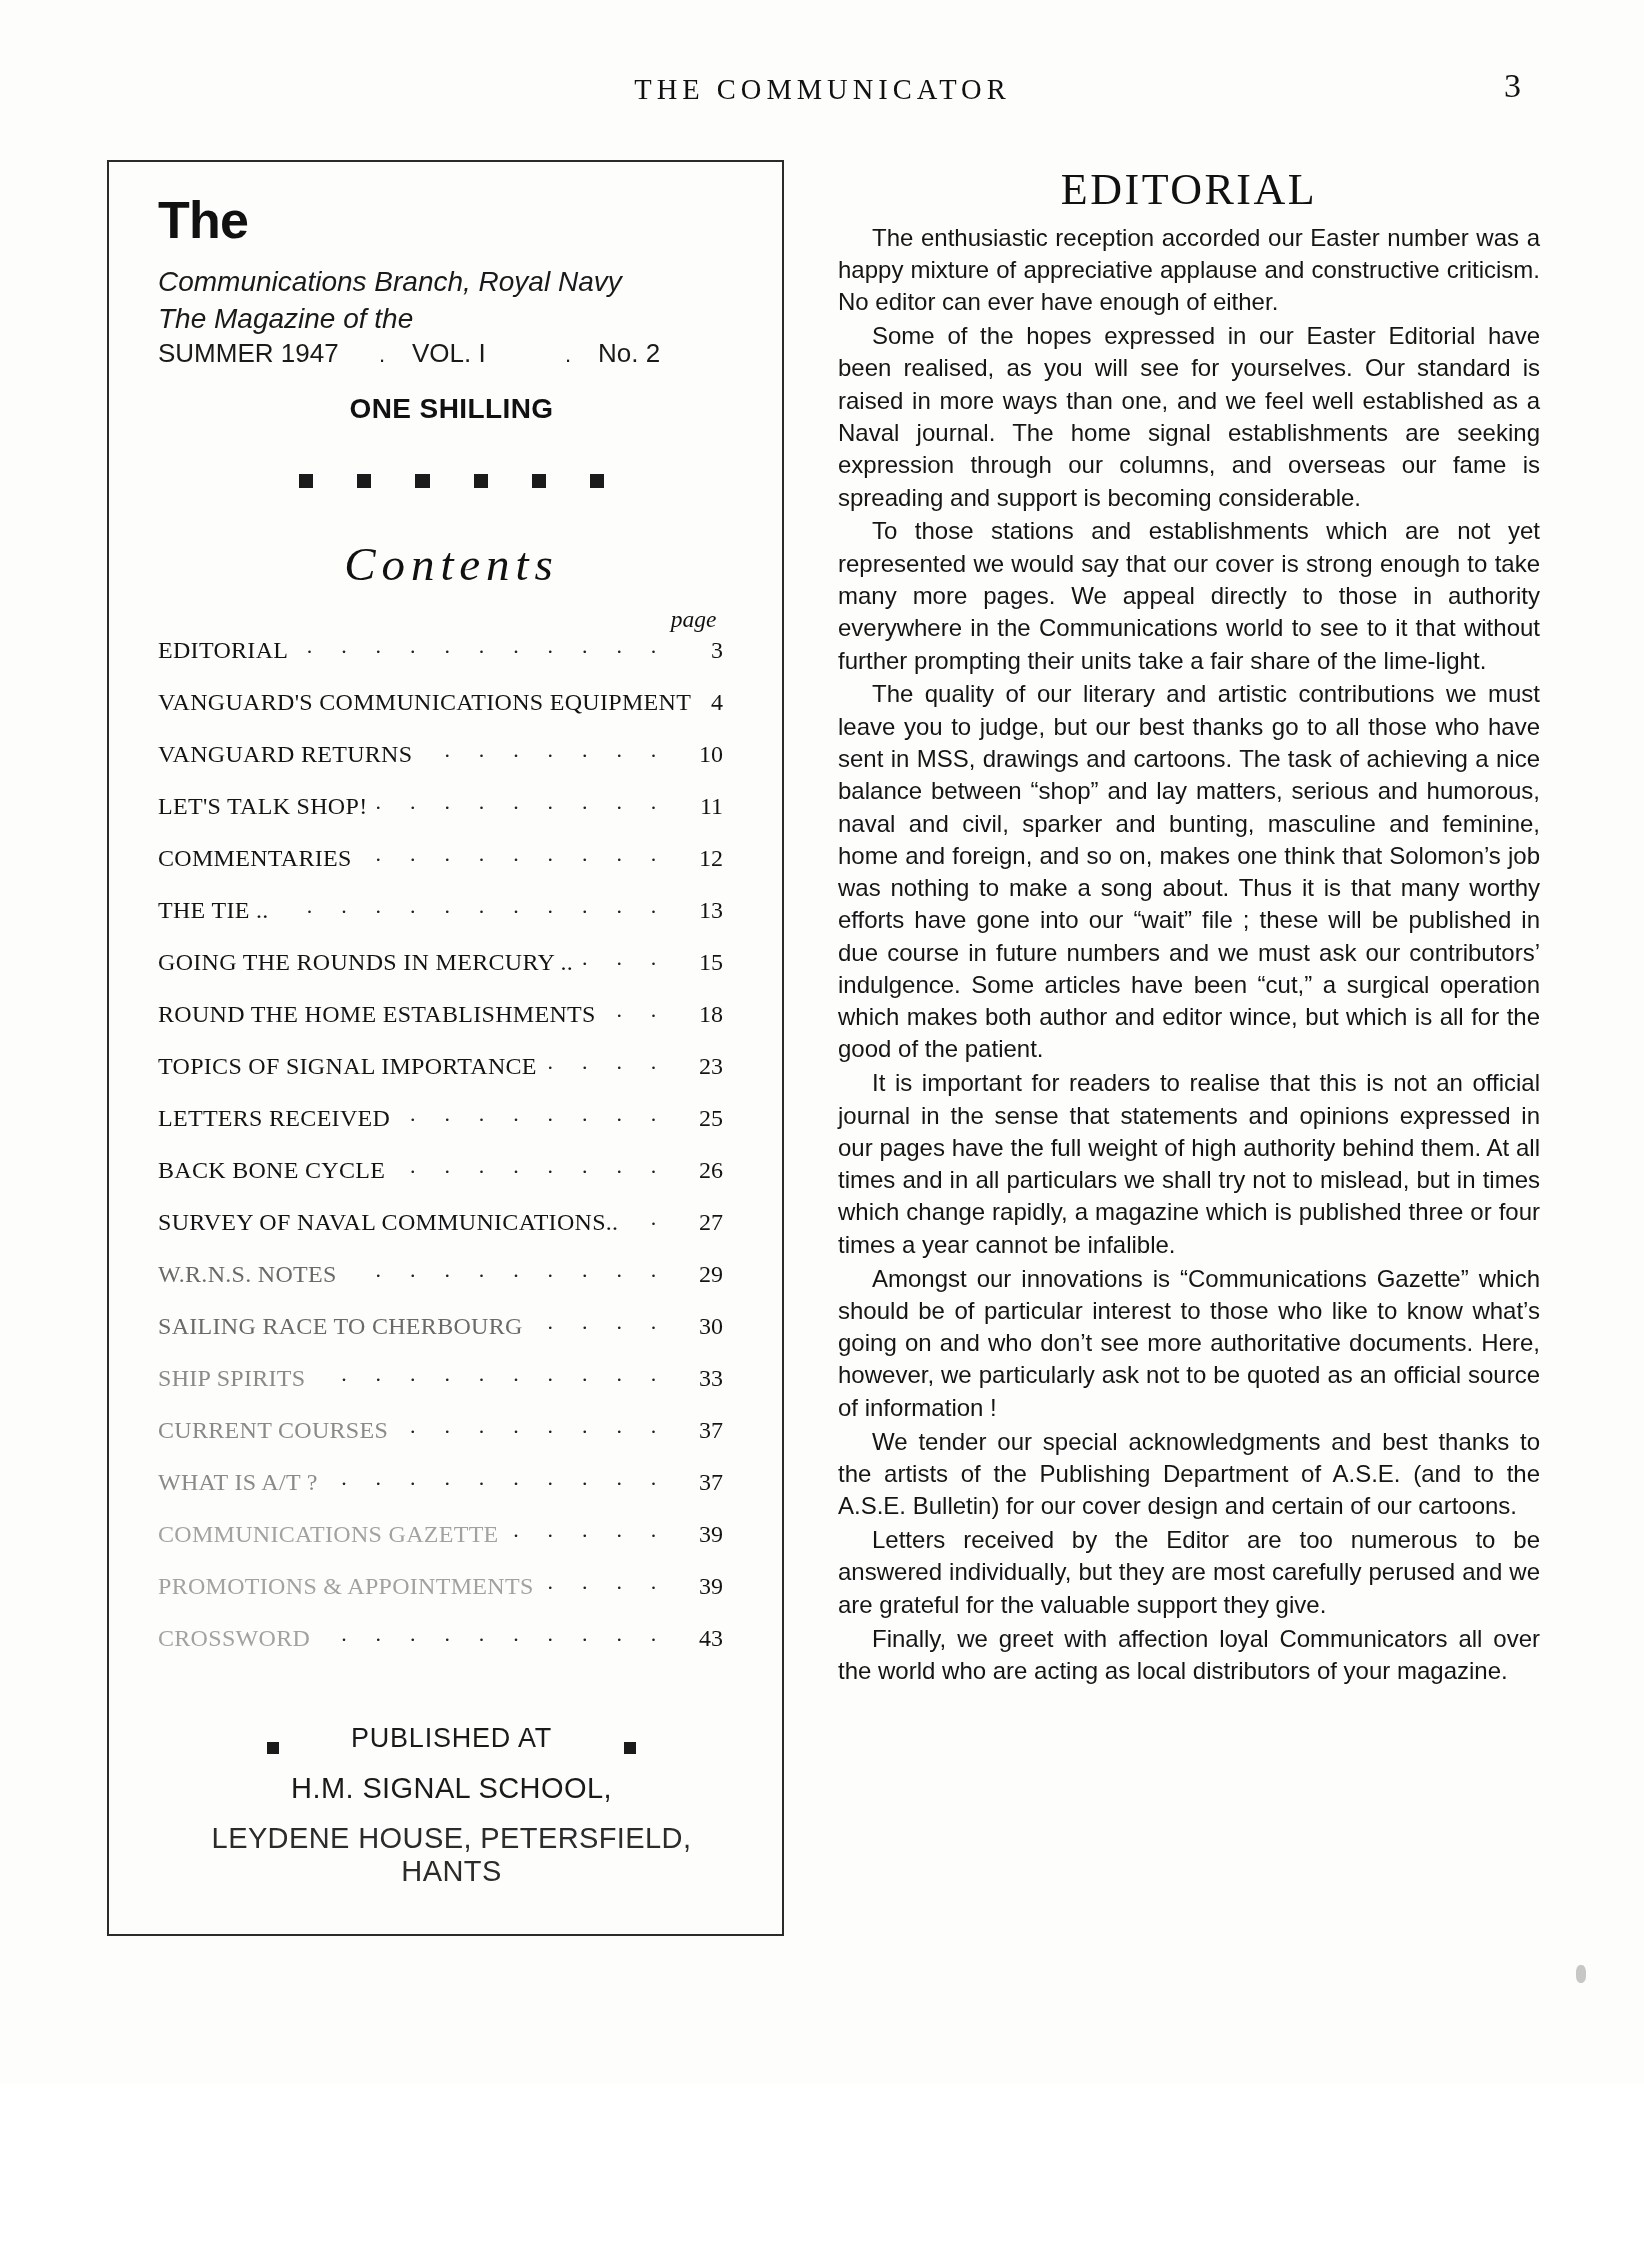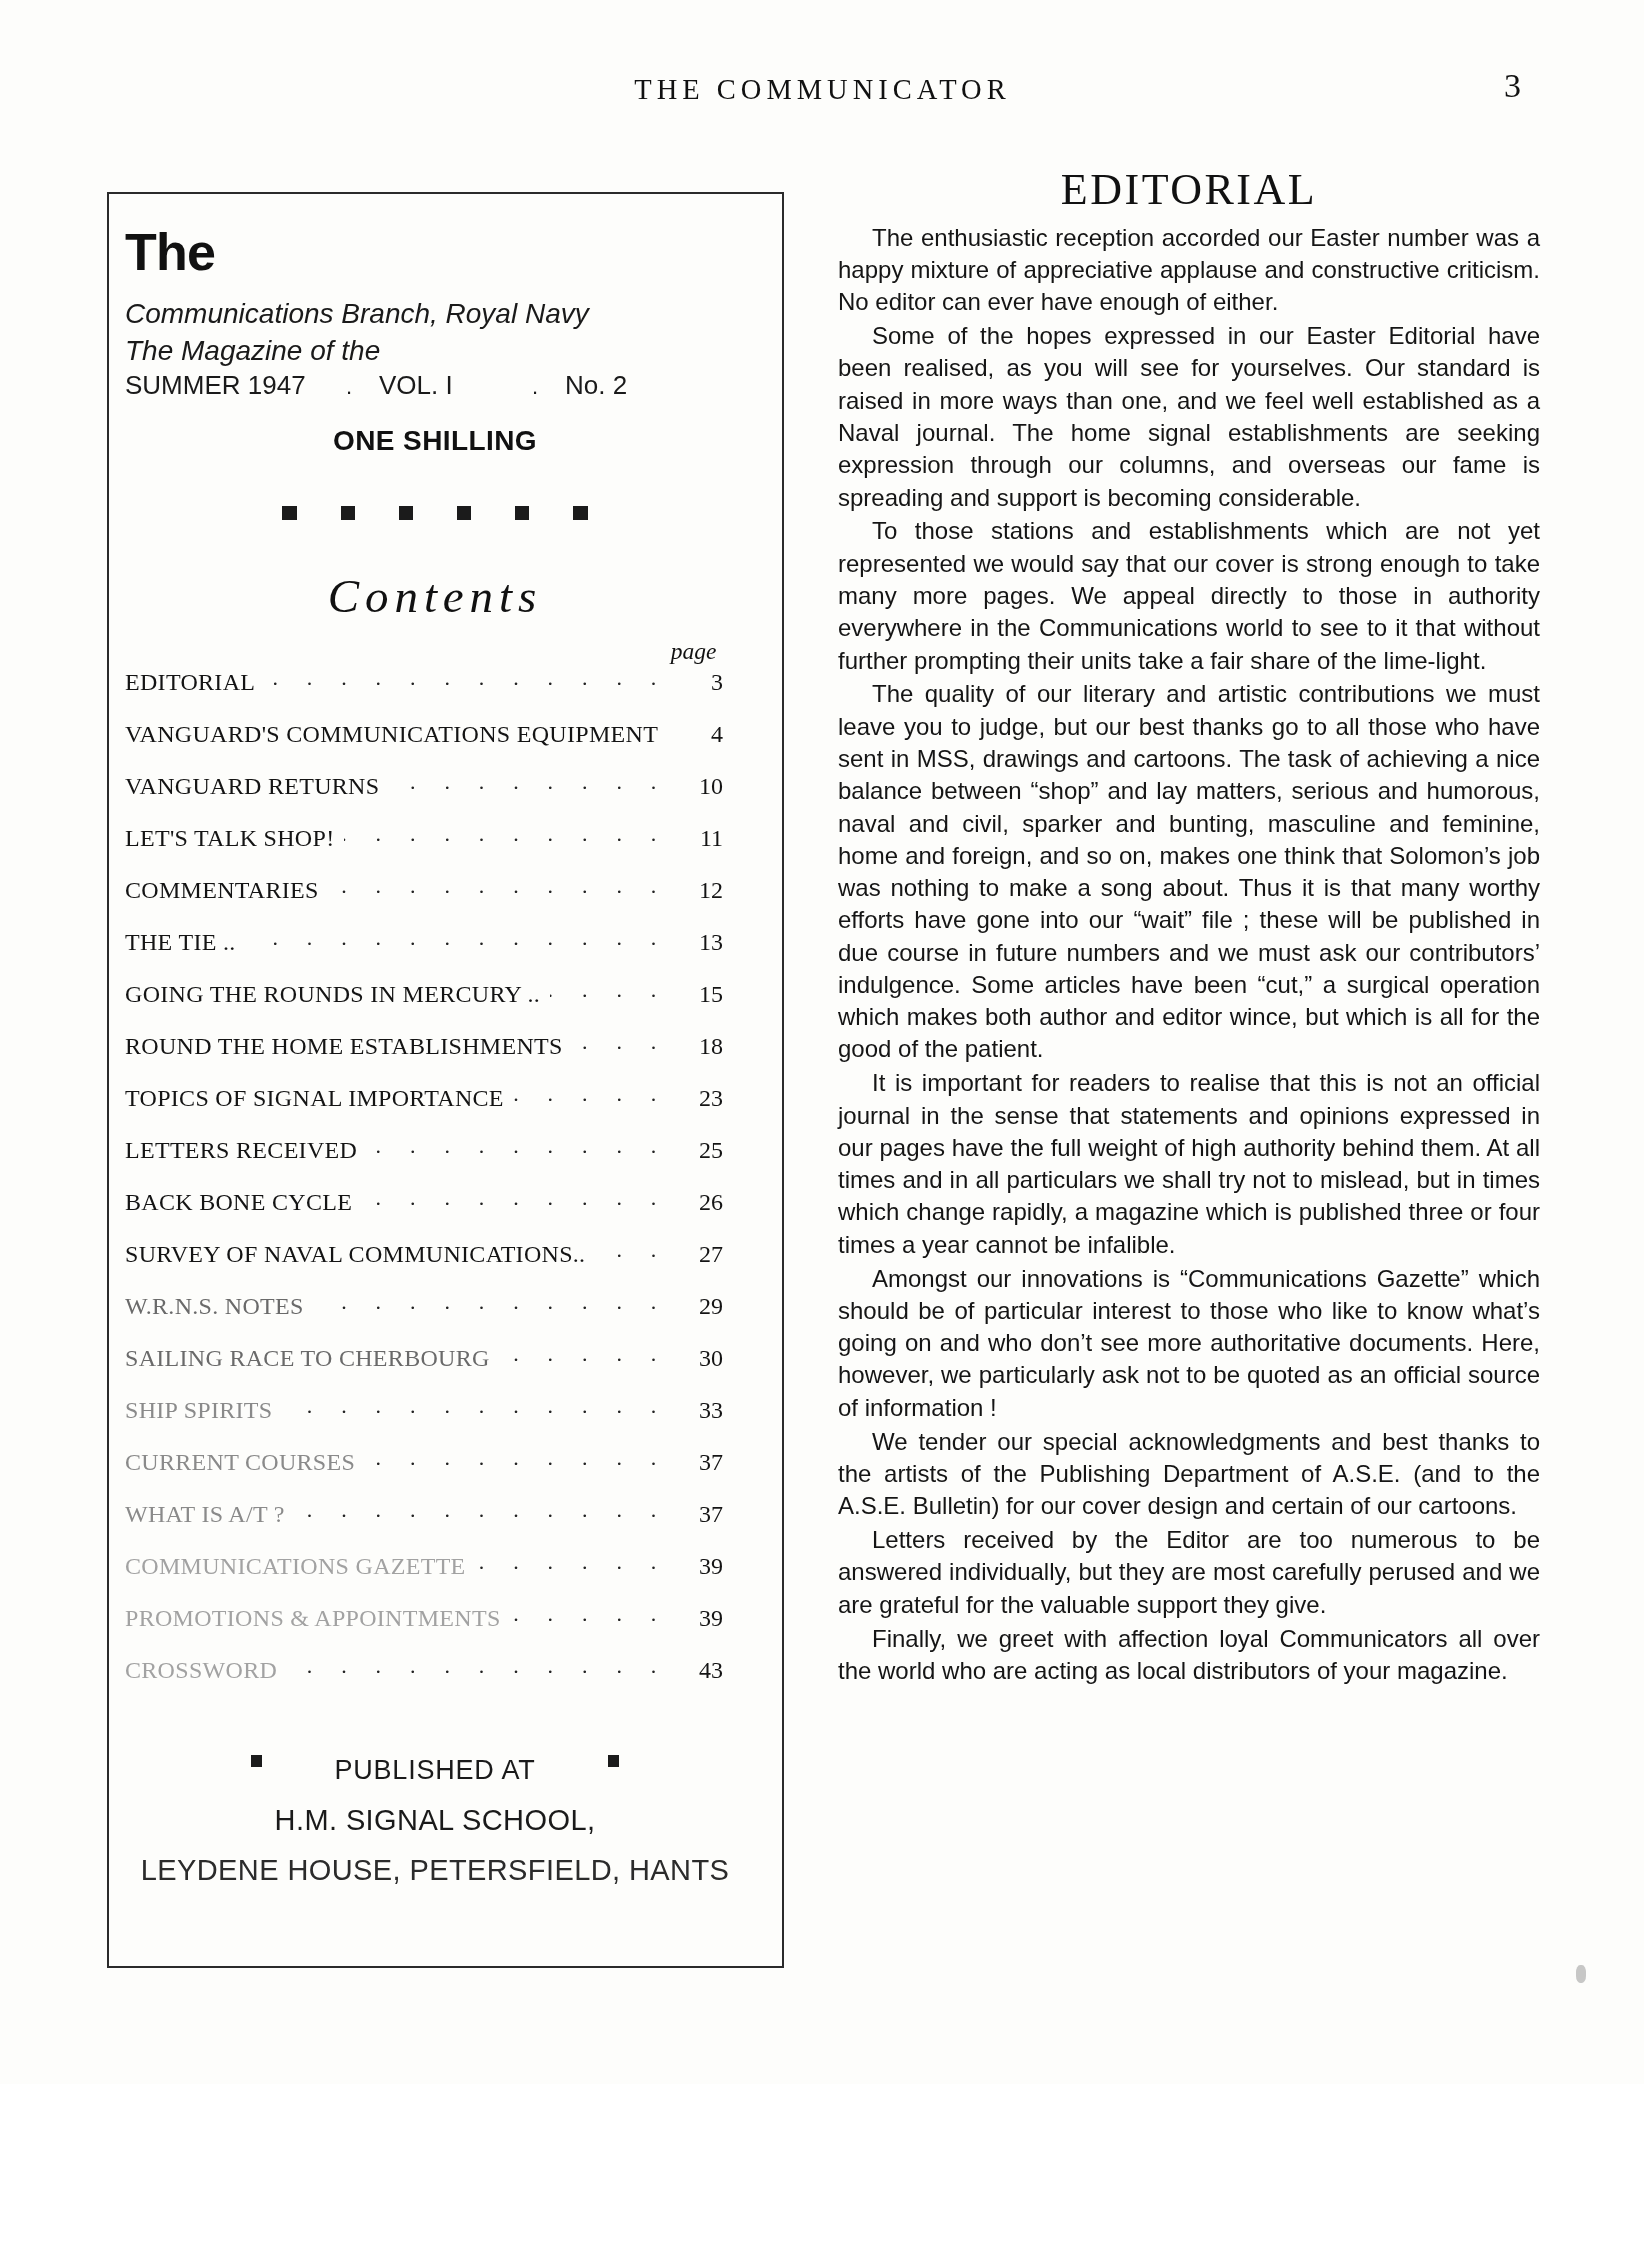--- a/index.html
+++ b/index.html
@@ -40,26 +40,26 @@
     top: 67px;
     right: 124px;
     font-size: 34px;
     font-family: "Liberation Serif", serif;
     color: #111;
   }
   
   .masthead-box {
     position: absolute;
     left: 107px;
-    top: 192px;
+    top: 160px;
     width: 677px;
     height: 1776px;
     border: 2.5px solid #2b2b2b;
     box-sizing: border-box;
-    padding: 32px 37px 0 16px;
+    padding: 32px 37px 0 49px;
     background: #fdfdfb;
   }
   .mast-the {
     font-family: "Liberation Sans", sans-serif;
     font-weight: bold;
     font-size: 52px;
     line-height: 1.0;
     letter-spacing: -0.8px;
     color: #111;
   }
@@ -179,21 +179,21 @@
   .published {
     margin-top: 45px;
     text-align: center;
     font-family: "Liberation Sans", sans-serif;
   }
   .published .line1 {
     font-size: 27px;
     letter-spacing: 0.8px;
     display: flex;
     justify-content: center;
-    align-items: flex-start;
+    align-items: flex-end;
     gap: 72px;
   }
   .published .line1 i {
     display: inline-block;
     width: 11.7px;
     height: 11.7px;
     background: #1b1b1b;
   }
   .published .line2 {
     font-size: 29px;

